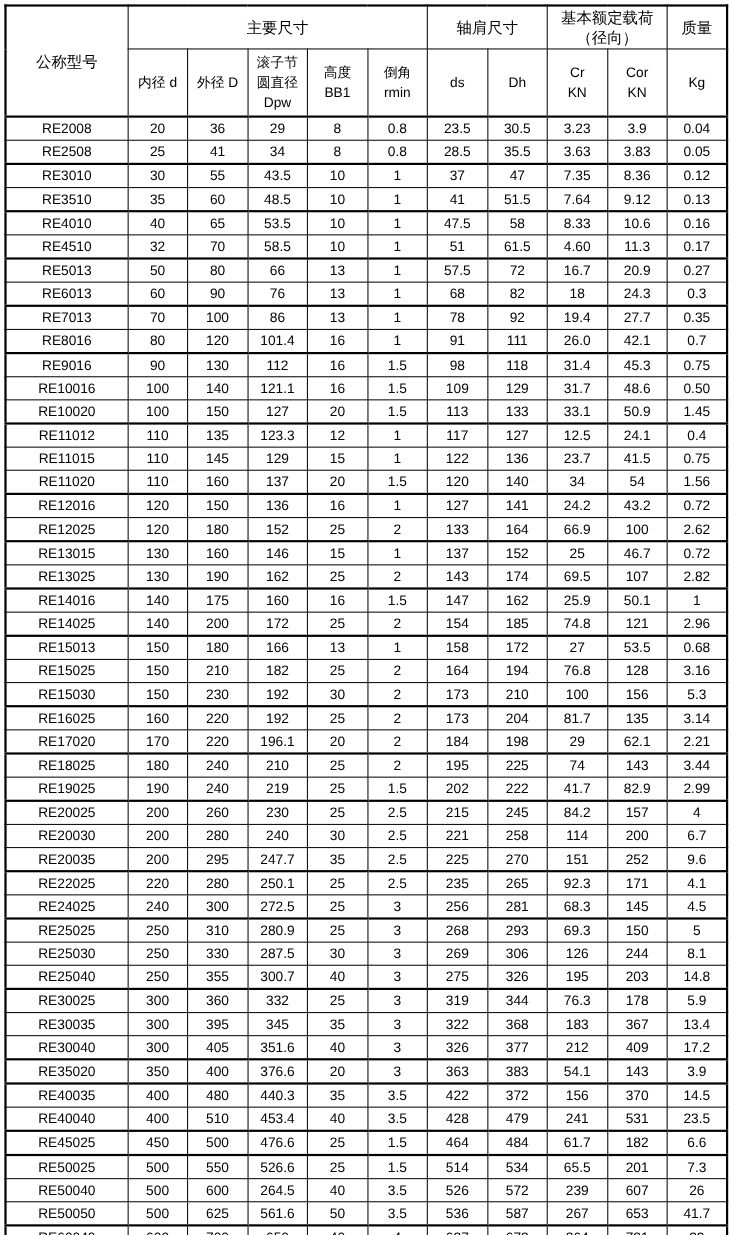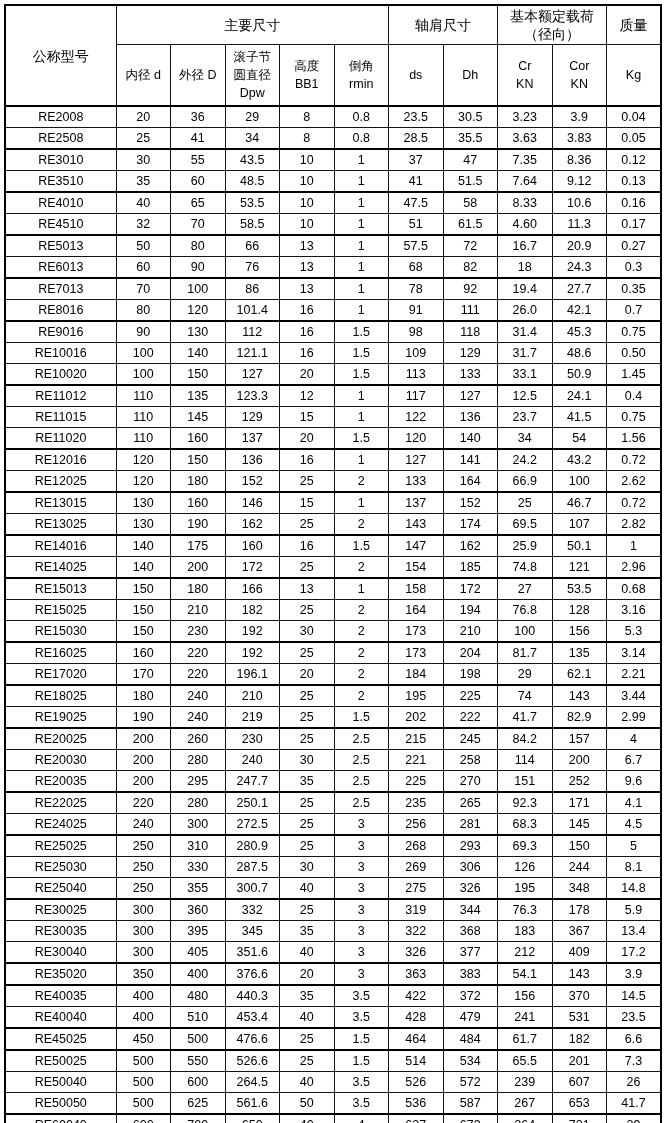--- a/index.html
+++ b/index.html
@@ -576,21 +576,21 @@
         <tr class="data-row group-end">
     <td>RE25040</td>
     <td>250</td>
     <td>355</td>
     <td>300.7</td>
     <td>40</td>
     <td>3</td>
     <td>275</td>
     <td>326</td>
     <td>195</td>
-    <td>348</td>
+    <td>203</td>
     <td>14.8</td>
   </tr>
         <tr class="data-row">
     <td>RE30025</td>
     <td>300</td>
     <td>360</td>
     <td>332</td>
     <td>25</td>
     <td>3</td>
     <td>319</td>

